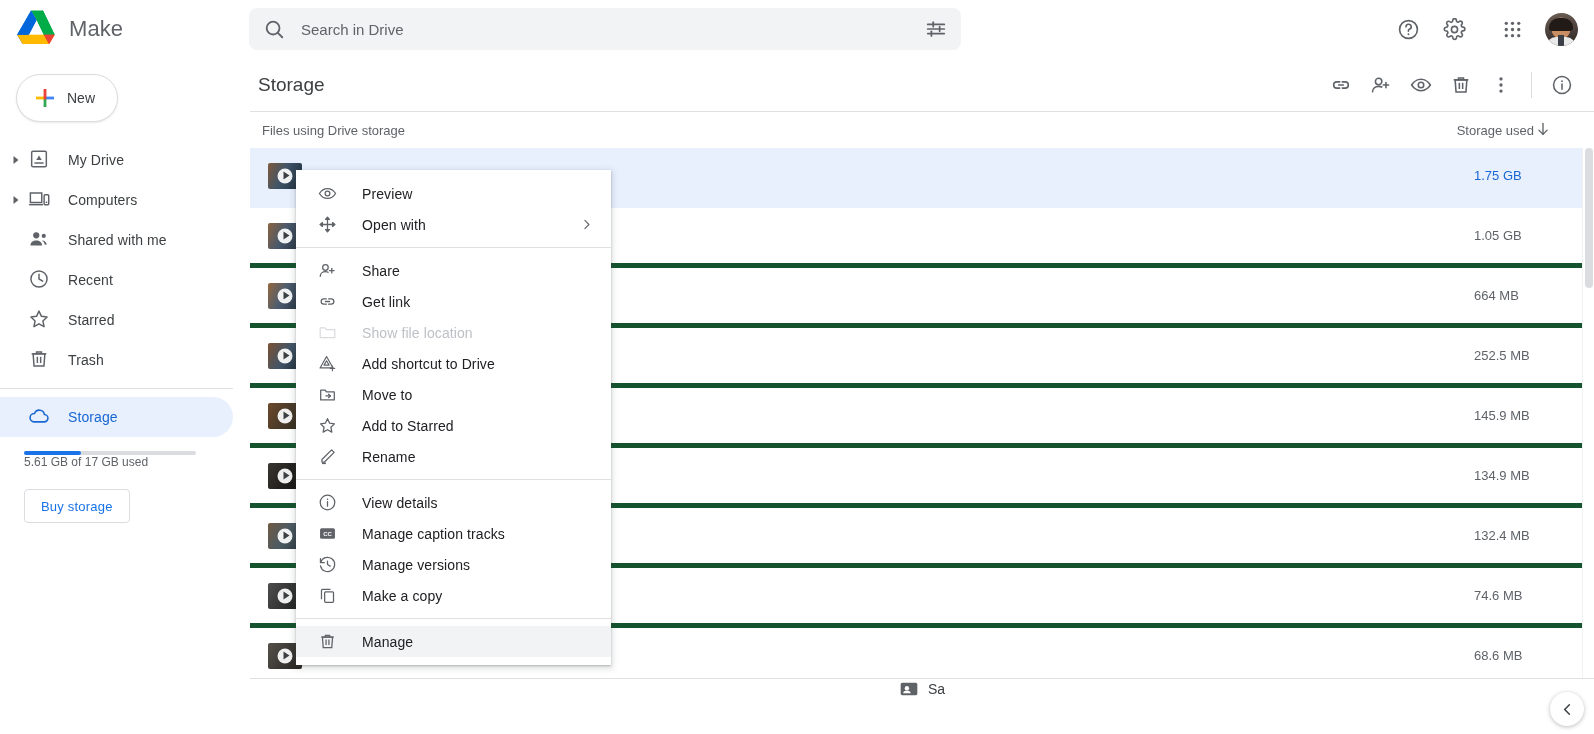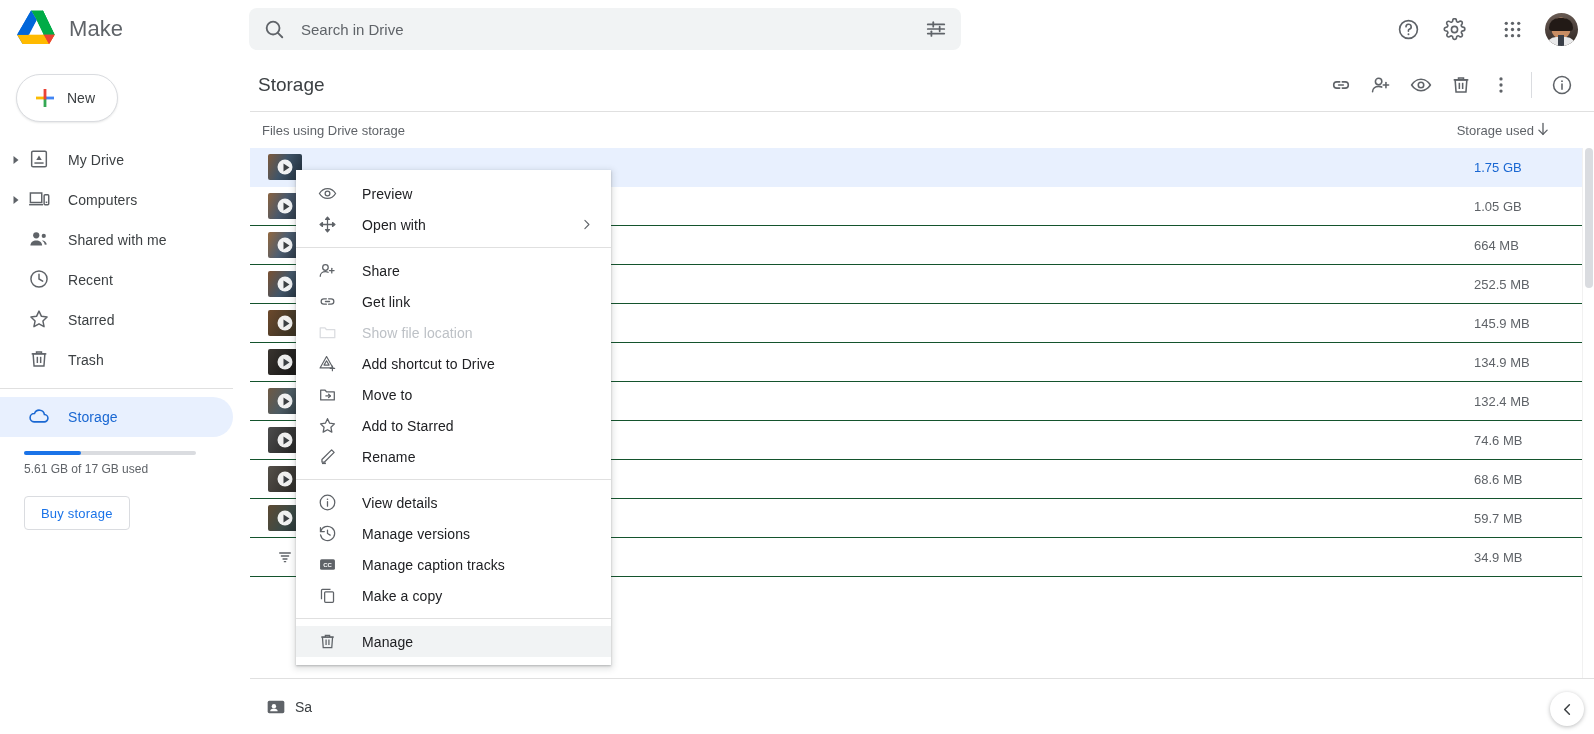--- a/index.html
+++ b/index.html
@@ -107,21 +107,21 @@
   .caret svg { width: 10px; height: 10px; }
   .nav-ico { width: 24px; height: 24px; margin-right: 16px; flex:none; color:#5f6368; display:flex; }
   .nav-ico svg { width: 22px; height: 22px; }
   .nav-label { font-size: 14px; letter-spacing: .1px; }
   .nav-ind { width: 24px; margin-left: 4px; flex:none; }
 
   .nav-sep { height:1px; background:#e0e0e0; margin:8px 0 8px 0; width:233px; }
 
   .storage-meter { margin: 14px 0 0 24px; width: 172px; height: 4px; background: #dadce0; border-radius: 2px; }
   .storage-meter > i { display:block; height: 100%; background: #1a73e8; border-radius: 2px; }
-  .storage-text { margin: 7px 0 0 24px; font-size: 12px; color: #5f6368; }
+  .storage-text { margin: 0 0 0 24px; font-size: 12px; color: #5f6368; }
   .buy-btn {
     margin: 20px 0 0 24px; height: 34px; padding: 0 16px;
     border: 1px solid #dadce0; border-radius: 4px; background: #fff;
     color: #1a73e8; font-size: 13px; font-family: inherit; cursor: pointer;
     letter-spacing: .2px;
   }
 
   
   .main {
     position: absolute; left: 250px; top: 58px;
@@ -147,22 +147,22 @@
   }
   .list-head .lh-name { padding-left: 4px; }
   .list-head .lh-size {
     margin-left: auto; display: flex; align-items: center; gap: 0;
     padding-right: 42px; cursor: pointer;
   }
   .lh-size svg { width: 18px; height: 18px; }
 
   .rows { position: relative; height: 521px; overflow: hidden; }
   .row {
-    height: 39px; display: flex; align-items: center;
-    border-bottom: 1px solid #14532d; padding-left: 18px;
+    height: 60px; display: flex; align-items: center;
+    border-bottom: 5px solid #14532d; padding-left: 18px;
     cursor: pointer;
   }
   .row.selected { background: #e8f0fe; border-bottom-color: transparent; }
   .row.selected + .row { border-top: 0; }
   .thumb {
     width: 34px; height: 26px; flex: none; border-radius: 2px;
     position: relative; overflow: hidden; margin-right: 10px;
   }
   .thumb .play {
     position: absolute; left: 50%; top: 50%; transform: translate(-50%,-50%);
@@ -192,21 +192,21 @@
   }
   .scrollthumb {
     position: absolute; top: 0; left: 2px; width: 8px; height: 140px;
     background: #dadce0; border-radius: 4px; cursor: pointer;
   }
 
   
   .bottombar {
     position: absolute; left: 0; bottom: 0; width: 1344px; height: 56px;
     background: #fff; border-top: 1px solid #e0e0e0;
-    display: flex; align-items: center; padding: 0 16px;
+    display: flex; align-items: center; padding: 0 16px; flex-direction: column;
   }
   .bb-item { display: flex; align-items: center; gap: 9px; font-size: 14px; color: #3c4043; }
   .bb-contact-ico { width: 20px; height: 20px; color: #5f6368; flex:none; }
   .bb-item.second { margin-left: 320px; }
   .movfile-ico { width: 17px; height: 20px; flex:none; }
   .collapse-btn {
     position: absolute; right: 10px; bottom: 8px;
     width: 34px; height: 34px; border-radius: 50%;
     background: #fff; box-shadow: 0 1px 4px rgba(60,64,67,.35);
     display: flex; align-items: center; justify-content: center;
@@ -714,36 +714,36 @@
           <svg viewBox="0 0 24 24" fill="none" stroke="currentColor" stroke-width="1.6">
             <circle cx="12" cy="12" r="9.2"></circle>
             <line x1="12" y1="11" x2="12" y2="16.6" stroke-linecap="round"></line>
             <circle cx="12" cy="7.8" r="1" fill="currentColor" stroke="none"></circle>
           </svg>
         </span>
         <span class="mi-label">View details</span>
       </div>
       <div class="mi">
         <span class="mi-ico">
+          <svg viewBox="0 0 24 24">
+            <rect x="2.6" y="5.4" width="18.8" height="13.2" rx="2" fill="currentColor"></rect>
+            <text x="12" y="14.9" font-size="7.6" font-weight="bold" text-anchor="middle" fill="#fff" font-family="Liberation Sans, sans-serif">CC</text>
+          </svg>
+        </span>
+        <span class="mi-label">Manage caption tracks</span>
+      </div>
+      <div class="mi">
+        <span class="mi-ico">
           <svg viewBox="0 0 24 24" fill="none" stroke="currentColor" stroke-width="1.6" stroke-linecap="round">
             <path d="M3.4 9.4A9 9 0 1 1 3.2 13.6"></path>
             <path d="M3.1 4.6v4.9h4.9"></path>
             <path d="M12 7.6V12l3.4 2"></path>
           </svg>
         </span>
         <span class="mi-label">Manage versions</span>
-      </div>
-      <div class="mi">
-        <span class="mi-ico">
-          <svg viewBox="0 0 24 24">
-            <rect x="2.6" y="5.4" width="18.8" height="13.2" rx="2" fill="currentColor"></rect>
-            <text x="12" y="14.9" font-size="7.6" font-weight="bold" text-anchor="middle" fill="#fff" font-family="Liberation Sans, sans-serif">CC</text>
-          </svg>
-        </span>
-        <span class="mi-label">Manage caption tracks</span>
       </div>
       <div class="mi">
         <span class="mi-ico">
           <svg viewBox="0 0 24 24" fill="none" stroke="currentColor" stroke-width="1.6" stroke-linejoin="round">
             <rect x="8.4" y="7.4" width="11.2" height="13.2" rx="1.2"></rect>
             <path d="M15.8 4.4H5.6a1.2 1.2 0 0 0-1.2 1.2v11.2"></path>
           </svg>
         </span>
         <span class="mi-label">Make a copy</span>
       </div>

